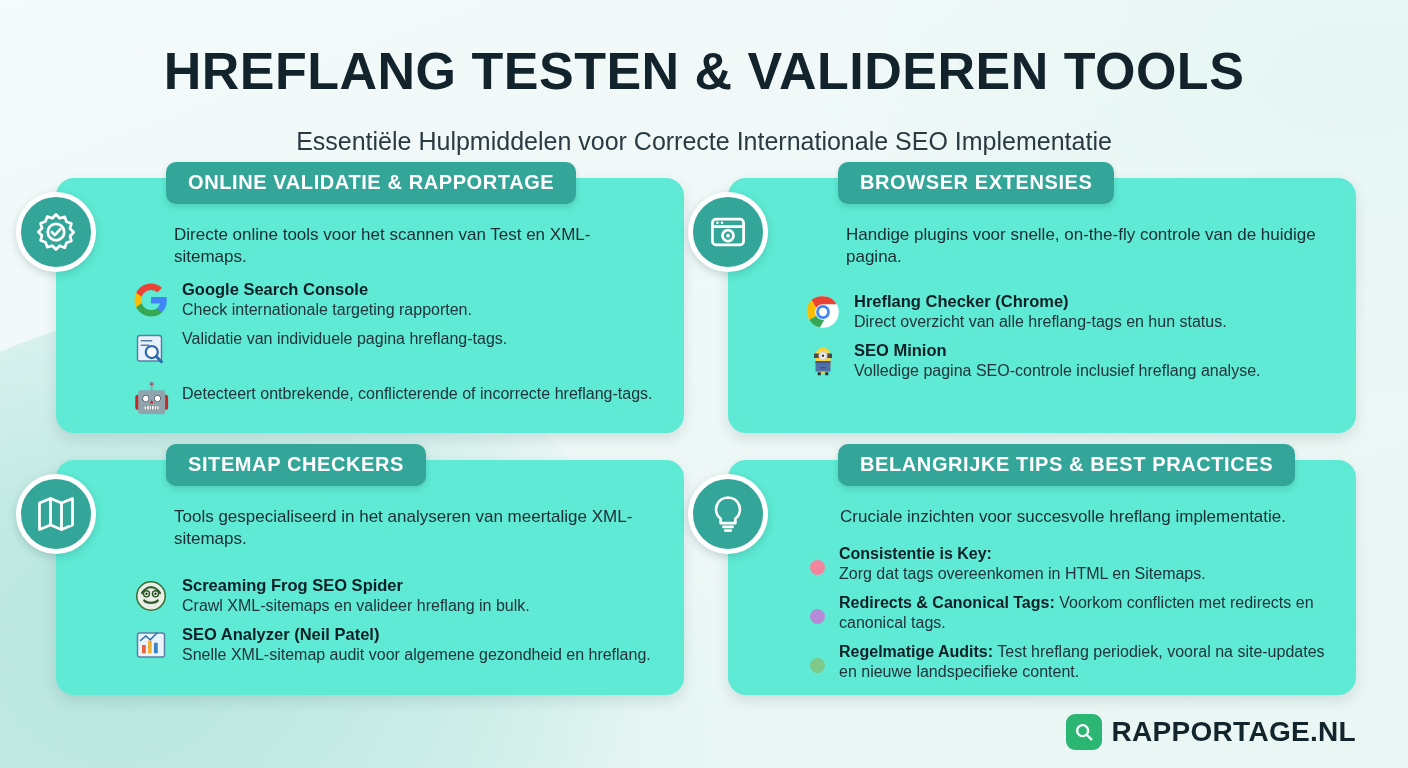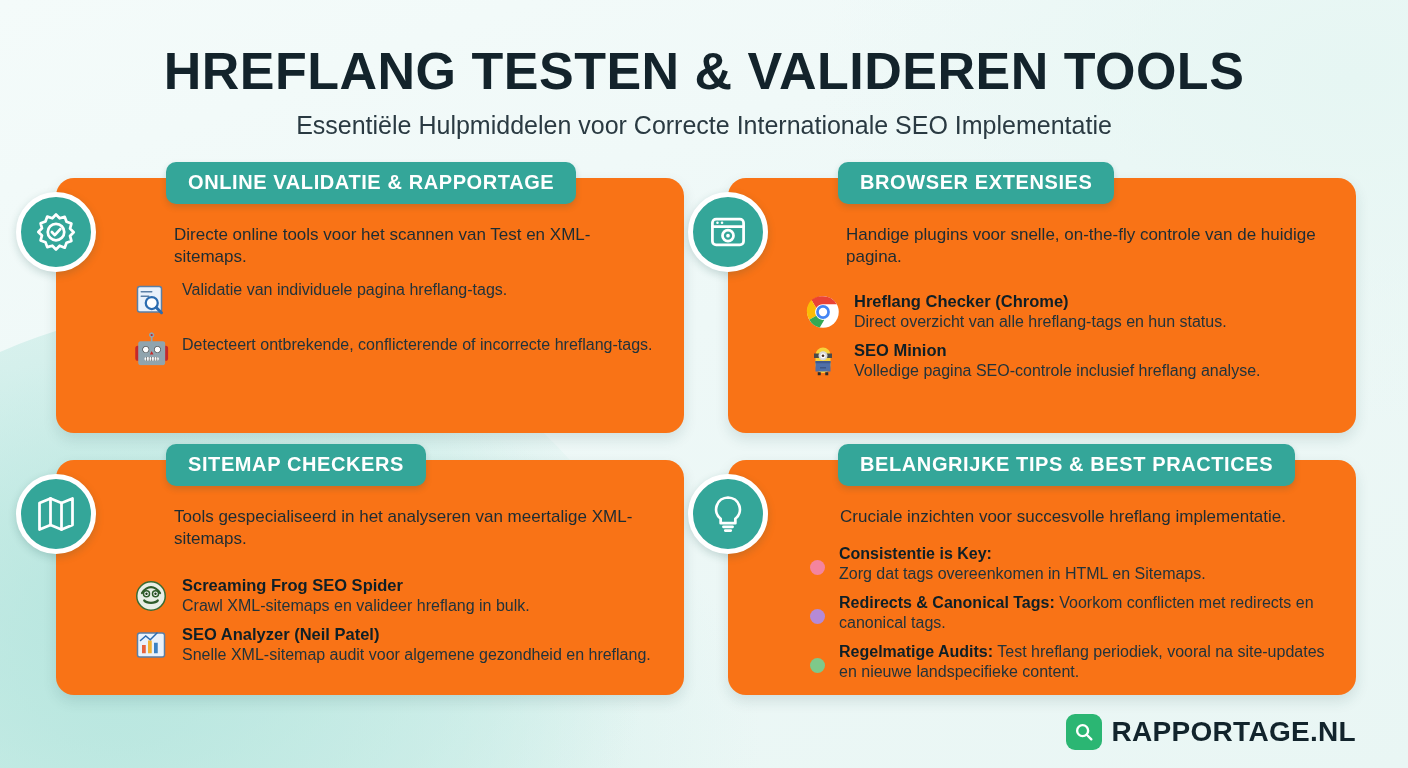--- a/index.html
+++ b/index.html
@@ -24,35 +24,35 @@
     pointer-events: none;
   }
 
   
   .header { position: absolute; top: 0; left: 0; width: 1408px; text-align: center; padding-top: 44px; }
   .title {
     font-size: 52px; font-weight: bold; letter-spacing: 0.5px;
     color: #13232b; line-height: 1.05;
   }
   .subtitle {
-    margin-top: 12px; font-size: 25px; color: #2a3a42; font-weight: 400;
+    margin-top: 28px; font-size: 25px; color: #2a3a42; font-weight: 400;
   }
 
   
   .grid {
     position: absolute; top: 178px; left: 56px;
     width: 1300px; height: 520px;
     display: grid;
     grid-template-columns: 628px 628px;
     grid-template-rows: 255px 235px;
     column-gap: 44px; row-gap: 27px;
   }
   .card {
     position: relative;
-    background: #f97316;
+    background: #5eead4;
     border-radius: 18px;
     box-shadow: 0 6px 14px rgba(23,70,70,0.13);
     padding: 46px 22px 14px 118px;
   }
   .card-badge {
     position: absolute;
     top: -16px; left: 110px;
     background: #34a699;
     color: #ffffff;
     font-size: 20px; font-weight: bold;
@@ -138,20 +138,34 @@
       <svg viewBox="0 0 48 48" fill="none" stroke="#ffffff" stroke-width="3">
         <path d="M24 5l4 4 5.5-1.5 2 5.3 5.3 2-1.5 5.5 4 4-4 4 1.5 5.5-5.3 2-2 5.3L28 39l-4 4-4-4-5.5 1.5-2-5.3-5.3-2L8.7 27.7l-4-3.7 4-4-1.5-5.5 5.3-2 2-5.3L20 9z" stroke-linejoin="round"></path>
         <circle cx="24" cy="24" r="9"></circle>
         <path d="M19.5 24l3.2 3.4 6-6.6" stroke-linecap="round" stroke-linejoin="round"></path>
       </svg>
     </div>
     <div class="card-badge">ONLINE VALIDATIE &amp; RAPPORTAGE</div>
     <div class="card-desc">Directe online tools voor het scannen van Test en XML-sitemaps.</div>
     <div class="items">
 
+      <div class="item">
+        <div class="item-ico">
+          <svg viewBox="0 0 48 48">
+            <path fill="#4285F4" d="M45 24.5c0-1.6-.14-3.14-.4-4.6H24v8.7h11.8c-.5 2.7-2.05 5-4.37 6.55v5.45h7.07C42.63 36.3 45 30.9 45 24.5z"></path>
+            <path fill="#34A853" d="M24 46c5.94 0 10.92-1.97 14.56-5.35l-7.07-5.45c-1.96 1.32-4.47 2.1-7.49 2.1-5.76 0-10.64-3.88-12.38-9.1H4.3v5.63C7.92 41.1 15.4 46 24 46z"></path>
+            <path fill="#FBBC05" d="M11.62 28.2A13.2 13.2 0 0 1 10.9 24c0-1.46.26-2.88.72-4.2v-5.63H4.3A22 22 0 0 0 2 24c0 3.55.85 6.9 2.3 9.83l7.32-5.63z"></path>
+            <path fill="#EA4335" d="M24 10.7c3.24 0 6.15 1.12 8.44 3.3l6.28-6.28C34.91 4.1 29.93 2 24 2 15.4 2 7.92 6.9 4.3 14.17l7.32 5.63C13.36 14.58 18.24 10.7 24 10.7z"></path>
+          </svg>
+        </div>
+        <div class="item-text">
+          <div class="item-title">Google Search Console</div>
+          <div class="item-sub">Check internationale targeting rapporten.</div>
+        </div>
+      </div>
 
       <div class="item">
         <div class="item-ico">
           <svg viewBox="0 0 48 48">
             <rect x="6" y="6" width="32" height="34" rx="3" fill="#e8f1fb" stroke="#5a7fa6" stroke-width="2"></rect>
             <path d="M11 13h14M11 19h10" stroke="#5a7fa6" stroke-width="2" stroke-linecap="round"></path>
             <circle cx="25" cy="28" r="8" fill="#fff" stroke="#2b6cb0" stroke-width="3"></circle>
             <path d="M31 34l7 7" stroke="#2b6cb0" stroke-width="4" stroke-linecap="round"></path>
           </svg>
         </div>

